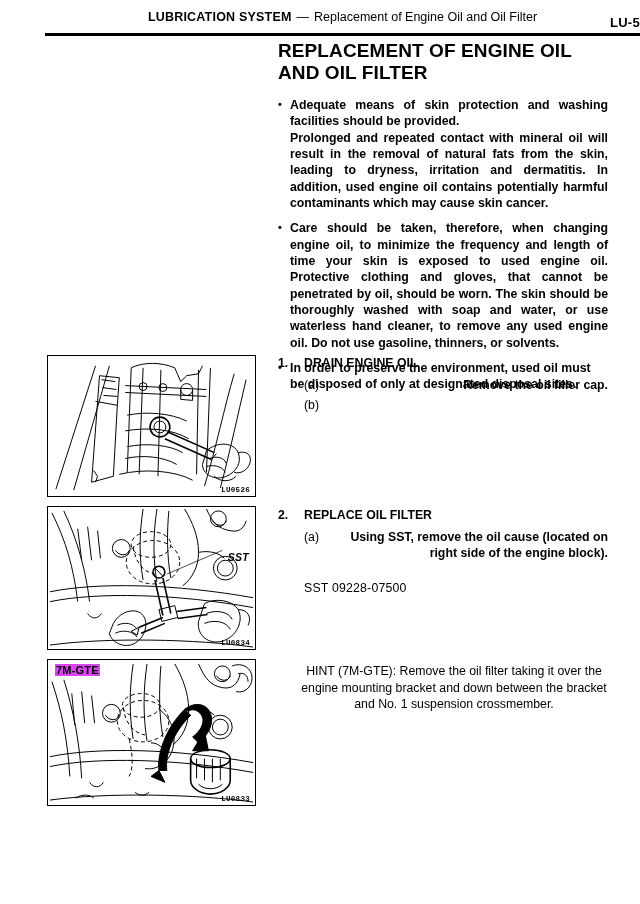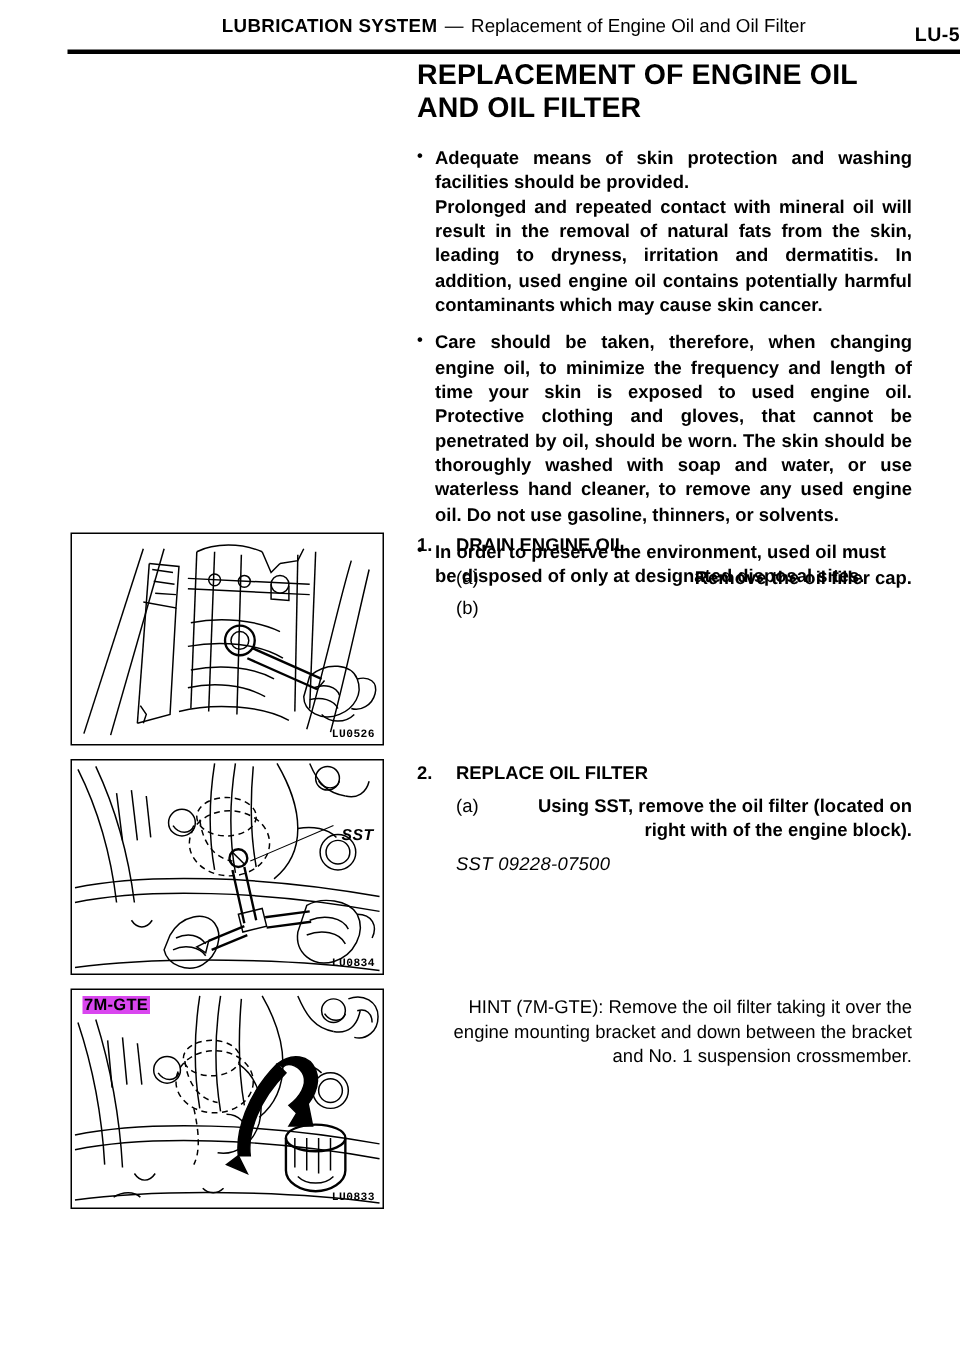--- a/index.html
+++ b/index.html
@@ -137,31 +137,30 @@
     flex: 0 0 30px;
   }
   .substep-text {
     flex: 1 1 auto;
     text-align: right;
     font-weight: bold;
   }
   .sst-line {
     font-size: 12.3px;
     padding-left: 26px;
-    margin-top: 7px;
+    margin-top: 19px;
     letter-spacing: 0.2px;
-    font-style: italic;
   }
   .hint-block {
     position: absolute;
     left: 300px;
     width: 308px;
     font-size: 12.3px;
     line-height: 1.35;
-    text-align: right;
+    text-align: center;
   }
 
   
   .figure {
     position: absolute;
     left: 47px;
     width: 209px;
     border: 1.6px solid #000;
     background: #fff;
     box-sizing: border-box;
@@ -259,21 +258,21 @@
   </div>
 </div>
 
 <div class="step" style="top:508px;">
   <div class="step-head">
     <span class="step-num">2.</span>
     <span>REPLACE OIL FILTER</span>
   </div>
   <div class="substep">
     <span class="substep-label">(a)</span>
-    <span class="substep-text">Using SST, remove the oil filter (located on right with of the engine block).</span>
+    <span class="substep-text">Using SST, remove the oil cause (located on right side of the engine block).</span>
   </div>
   <div class="sst-line">SST 09228-07500</div>
 </div>
 
 <div class="hint-block" style="top:663px;">HINT (7M-GTE):   Remove the oil filter taking it over the engine mounting bracket and down between the bracket and No. 1 suspension crossmember.</div>
 
 <div class="figure" style="top:355px; height:142px;">
   <svg viewBox="0 0 209 142" preserveAspectRatio="none">
 
     <path class="ln" d="M8 135 L48 10"></path>

